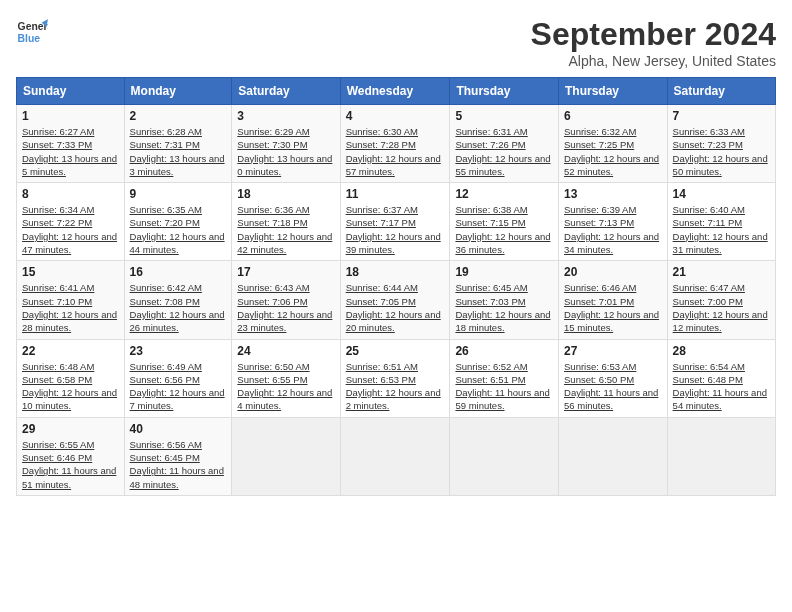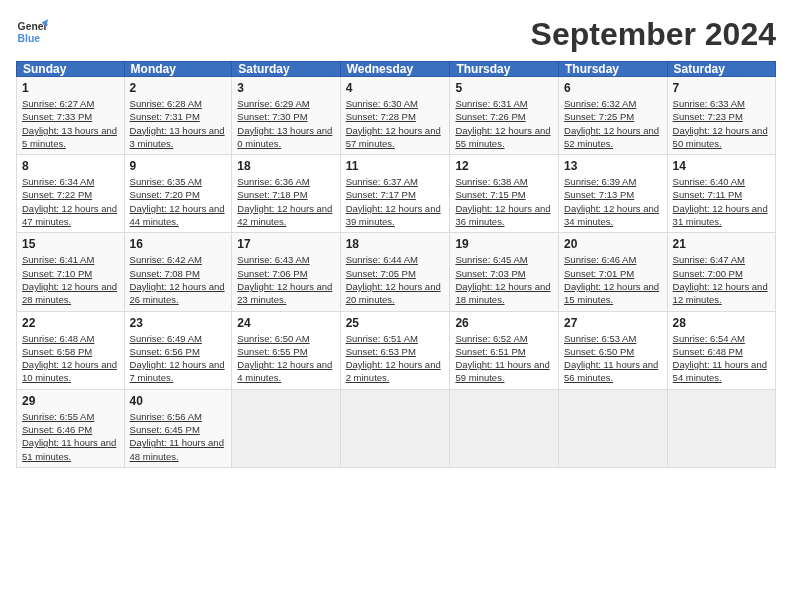--- a/index.html
+++ b/index.html
@@ -39,21 +39,21 @@
     }
     table {
       width: 100%;
       border-collapse: collapse;
       font-size: 10.5px;
     }
     thead tr th {
       background: #3a6fbf;
       color: #fff;
       text-align: left;
-      padding: 0 6px;
+      padding: 6px 6px;
       font-size: 12px;
       font-weight: bold;
       border: 1px solid #2a5aaa;
     }
     tbody tr {
       border-bottom: 1px solid #ccc;
     }
     tbody tr td {
       border: 1px solid #ddd;
       vertical-align: top;
@@ -90,20 +90,21 @@
 <div class="header-area">
   <div class="logo">
     <svg class="logo-icon" viewBox="0 0 40 40">
       <text x="2" y="18" font-size="13" font-weight="bold" fill="#333" font-family="Arial">General</text>
       <text x="2" y="32" font-size="13" font-weight="bold" fill="#4a90d9" font-family="Arial">Blue</text>
       <polygon points="32,8 40,4 38,14" fill="#4a90d9"></polygon>
     </svg>
   </div>
   <div class="title-area">
     <div class="month-title">September 2024</div>
+    <div class="location-title">Alpha, New Jersey, United States</div>
   </div>
 </div>
 
 <table>
   <thead>
     <tr>
       <th>Sunday</th>
       <th>Monday</th>
       <th>Saturday</th>
       <th>Wednesday</th>

